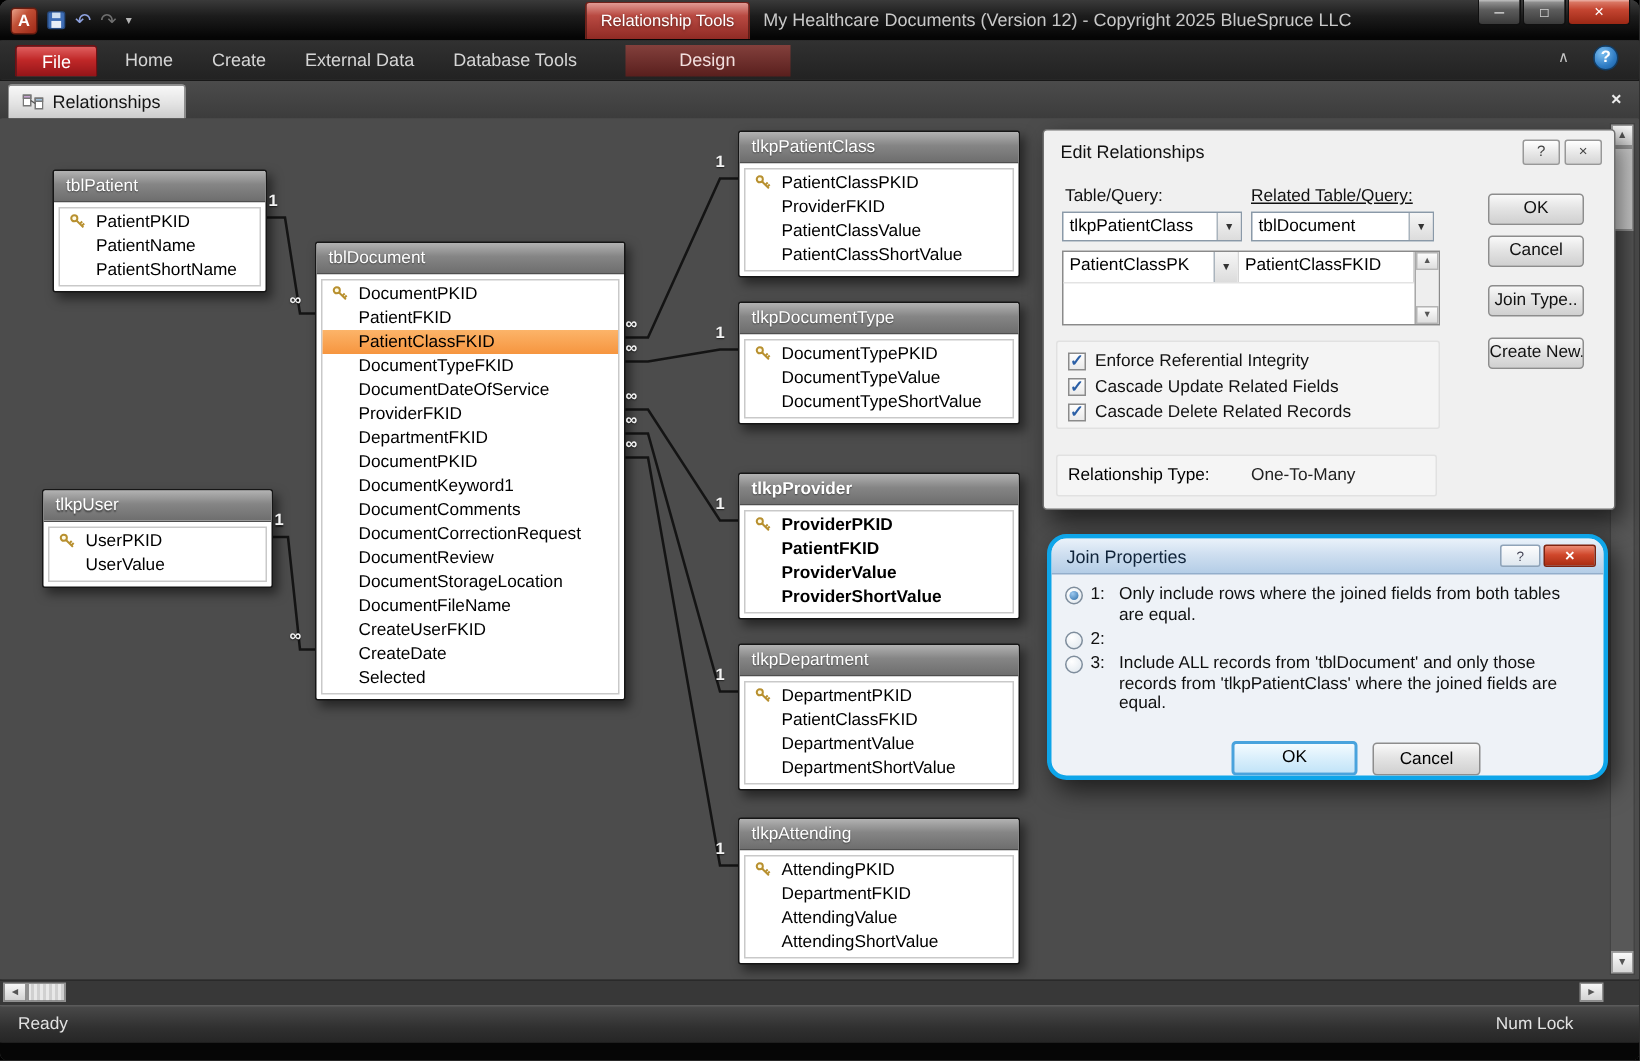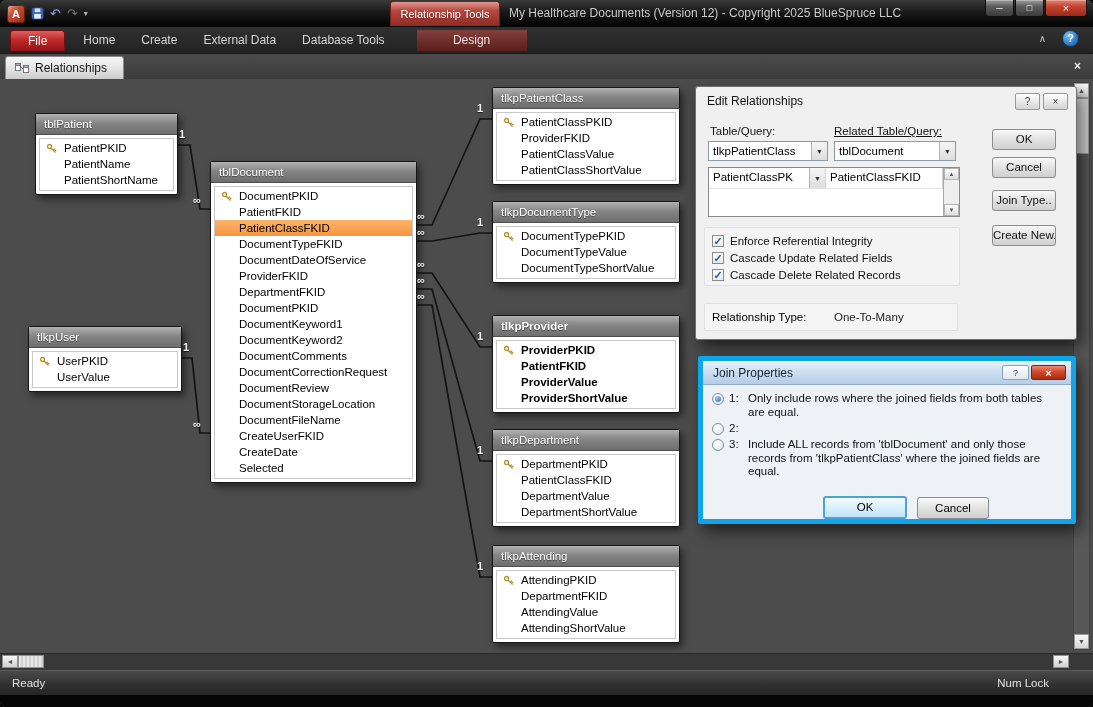--- a/index.html
+++ b/index.html
@@ -107,22 +107,22 @@
        justify-content:center;box-sizing:border-box;}
   .chklab{font-size:11.5px;color:#111;white-space:nowrap;}
   .er-type{position:absolute;left:8px;top:216px;width:254px;height:28px;background:#f5f5f5;
            border:1px solid #e1e1e1;border-radius:2px;display:flex;align-items:center;box-sizing:border-box;}
   .er-type .t1{font-size:11.5px;padding-left:7px;width:122px;flex:none;}
   .er-type .t2{font-size:11.5px;color:#222;}
   .btn{position:absolute;left:296px;width:64px;height:21px;border:1px solid #8d8d8d;border-radius:3px;
        font-size:11.5px;color:#111;text-align:center;line-height:19px;box-sizing:border-box;
        background:linear-gradient(#f9f9f9,#e4e4e4 45%,#d0d0d0);white-space:nowrap;overflow:hidden;}
 
-  #joinProps{left:698px;top:277px;width:368px;height:158px;background:#eef2f7;border:5px solid #0ea5e9;
-             border-radius:2px;box-shadow:5px 7px 16px rgba(0,0,0,.6);z-index:6;overflow:hidden;position:absolute;}
+  #joinProps{left:698px;top:277px;width:368px;height:158px;background:#eef2f7;border:3px solid #0ea5e9;
+             border-radius:13px;box-shadow:5px 7px 16px rgba(0,0,0,.6);z-index:6;overflow:hidden;position:absolute;}
   .jp-title{height:23px;background:linear-gradient(#eaf2fa,#cfdff0 45%,#b4cde6);display:flex;align-items:center;
             padding:0 5px 0 10px;font-size:12px;color:#10243a;border-bottom:1px solid #93aecb;}
   .jp-caps{margin-left:auto;display:flex;gap:2px;}
   .jp-cap{width:27px;height:15px;border:1px solid #8fa3b8;border-radius:2px;color:#445;font-size:9px;
           display:flex;align-items:center;justify-content:center;box-sizing:border-box;
           background:linear-gradient(#fdfdfd,#dfe7ef);}
   .jp-cap.close{width:35px;background:linear-gradient(#eb8b74,#d0482c 45%,#a92d12);border-color:#7e2410;
                 color:#fff;font-weight:bold;font-size:11px;}
   .jp-body{position:relative;height:135px;padding:7px 9px 0;box-sizing:border-box;}
   .opt{display:flex;align-items:flex-start;gap:5px;margin-bottom:3px;}
@@ -370,21 +370,20 @@
                   <path d="M6.6 6.6 L12.2 12.2 M9.2 9.2 l2 -2 M10.9 10.9 l2 -2" stroke="#b8902f" stroke-width="1.7" fill="none"></path>
                 </svg></span><span>DocumentPKID</span></div>
             <div class="fld"><span>PatientFKID</span></div>
             <div class="fld sel"><span>PatientClassFKID</span></div>
             <div class="fld"><span>DocumentTypeFKID</span></div>
             <div class="fld"><span>DocumentDateOfService</span></div>
             <div class="fld"><span>ProviderFKID</span></div>
             <div class="fld"><span>DepartmentFKID</span></div>
             <div class="fld"><span>DocumentPKID</span></div>
             <div class="fld"><span>DocumentKeyword1</span></div>
-            <div class="fld"><span>DocumentKeyword2</span></div>
             <div class="fld"><span>DocumentComments</span></div>
             <div class="fld"><span>DocumentCorrectionRequest</span></div>
             <div class="fld"><span>DocumentReview</span></div>
             <div class="fld"><span>DocumentStorageLocation</span></div>
             <div class="fld"><span>DocumentFileName</span></div>
             <div class="fld"><span>CreateUserFKID</span></div>
             <div class="fld"><span>CreateDate</span></div>
             <div class="fld"><span>Selected</span></div>
           </div>
         </div>

